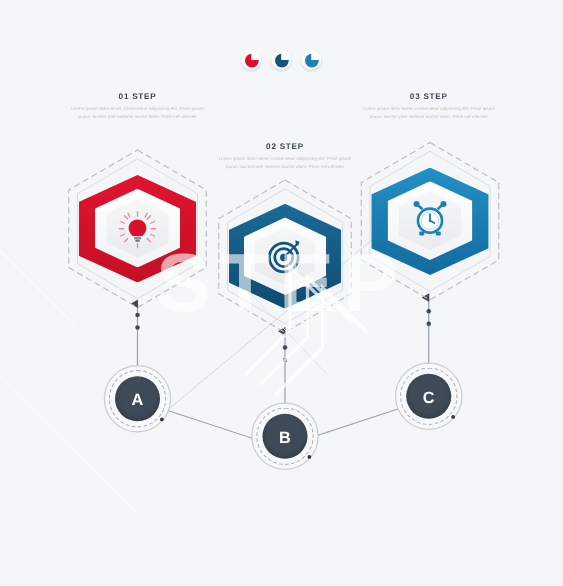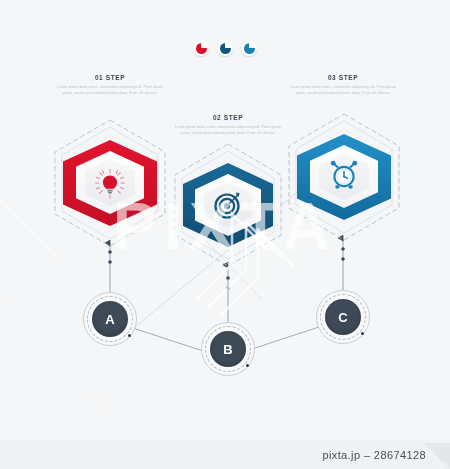--- a/index.html
+++ b/index.html
@@ -276,21 +276,17 @@
       <g stroke="rgba(255,255,255,.72)" stroke-width="2.6" fill="none">
         <path d="M196 300 L232 264 L232 214 L268 250"></path>
         <path d="M208 308 L246 270 L246 222 L282 258"></path>
         <path d="M220 316 L258 278 L258 230 L294 266"></path>
       </g>
       <g stroke="rgba(255,255,255,.55)" stroke-width="1.2" fill="none">
         <path d="M0 200 L60 260"></path>
         <path d="M0 300 L110 410"></path>
       </g>
     </svg>
-    <div class="wm-text">PIXTA</div>
-  </div>
-
-  <div class="footer">
-    <span class="ftext">pixta.jp – 28674128</span>
-    <span class="fcorner"></span>
-  </div>
+    <div class="wm-text">STEP</div>
+  </div>
+
 
 </div>
 
 </body></html>

